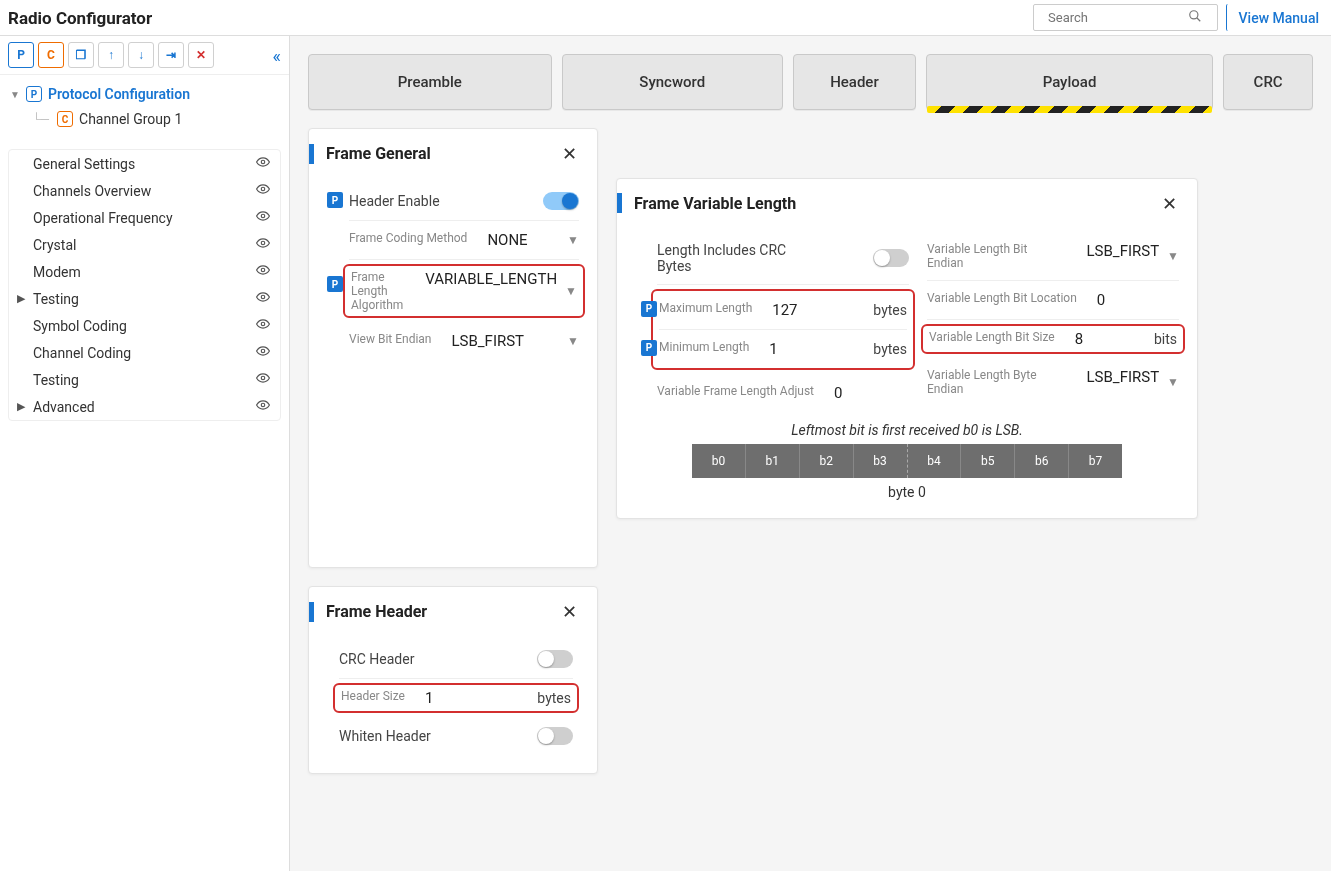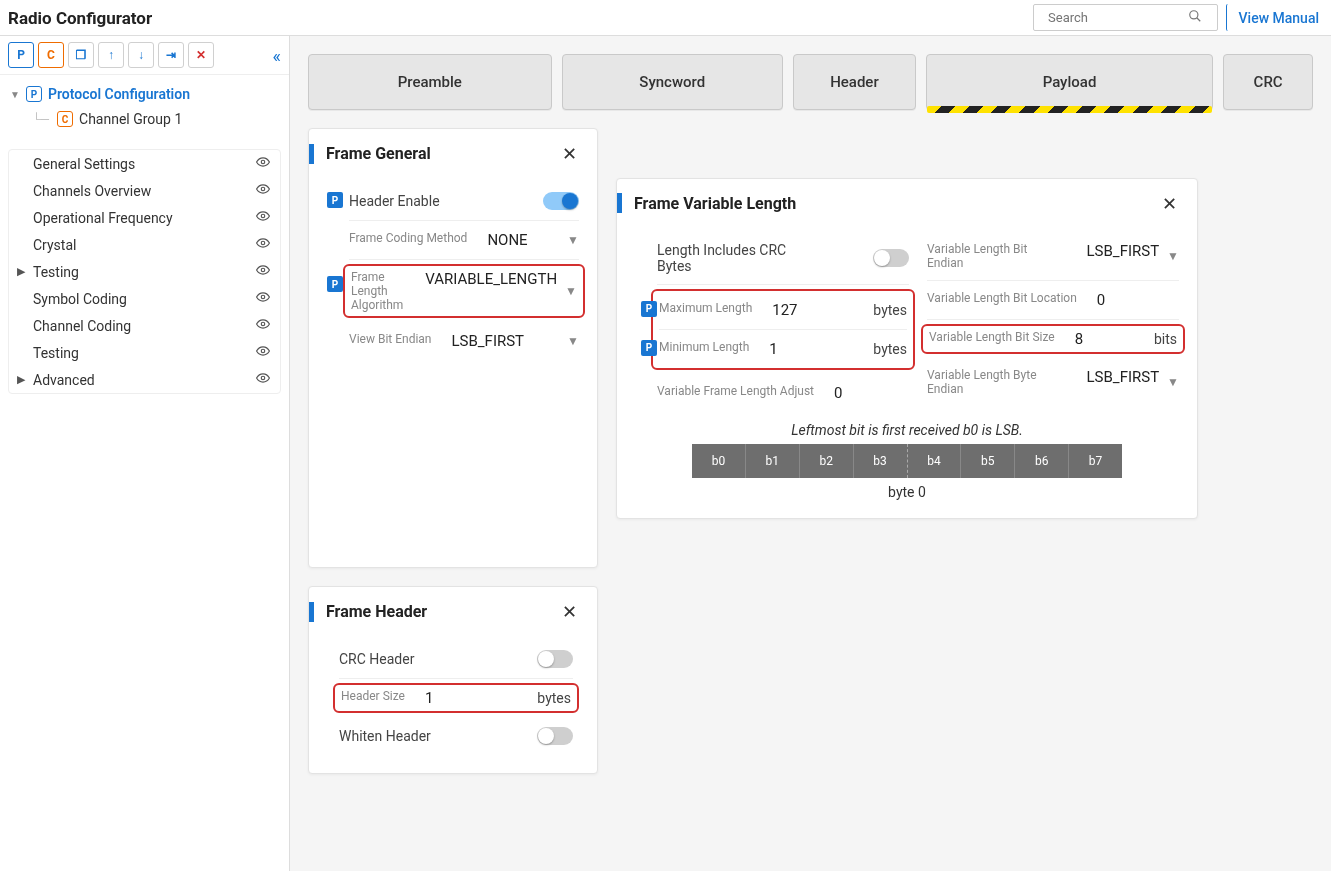--- a/index.html
+++ b/index.html
@@ -188,20 +188,30 @@
             <span class="chev"></span>
             <span>Crystal</span>
           </span>
           <span class="eye"><svg class="icon" viewBox="0 0 24 24" fill="none" stroke="currentColor" stroke-width="2">
               <path d="M1 12s4-7 11-7 11 7 11 7-4 7-11 7S1 12 1 12z"></path>
               <circle cx="12" cy="12" r="3"></circle>
             </svg></span>
         </div>
         <div class="nav-item">
           <span class="left">
+            <span class="chev"></span>
+            <span>Modem</span>
+          </span>
+          <span class="eye"><svg class="icon" viewBox="0 0 24 24" fill="none" stroke="currentColor" stroke-width="2">
+              <path d="M1 12s4-7 11-7 11 7 11 7-4 7-11 7S1 12 1 12z"></path>
+              <circle cx="12" cy="12" r="3"></circle>
+            </svg></span>
+        </div>
+        <div class="nav-item">
+          <span class="left">
             <span class="chev">▶</span>
             <span>Testing</span>
           </span>
           <span class="eye"><svg class="icon" viewBox="0 0 24 24" fill="none" stroke="currentColor" stroke-width="2">
               <path d="M1 12s4-7 11-7 11 7 11 7-4 7-11 7S1 12 1 12z"></path>
               <circle cx="12" cy="12" r="3"></circle>
             </svg></span>
         </div>
         <div class="nav-item">
           <span class="left">

